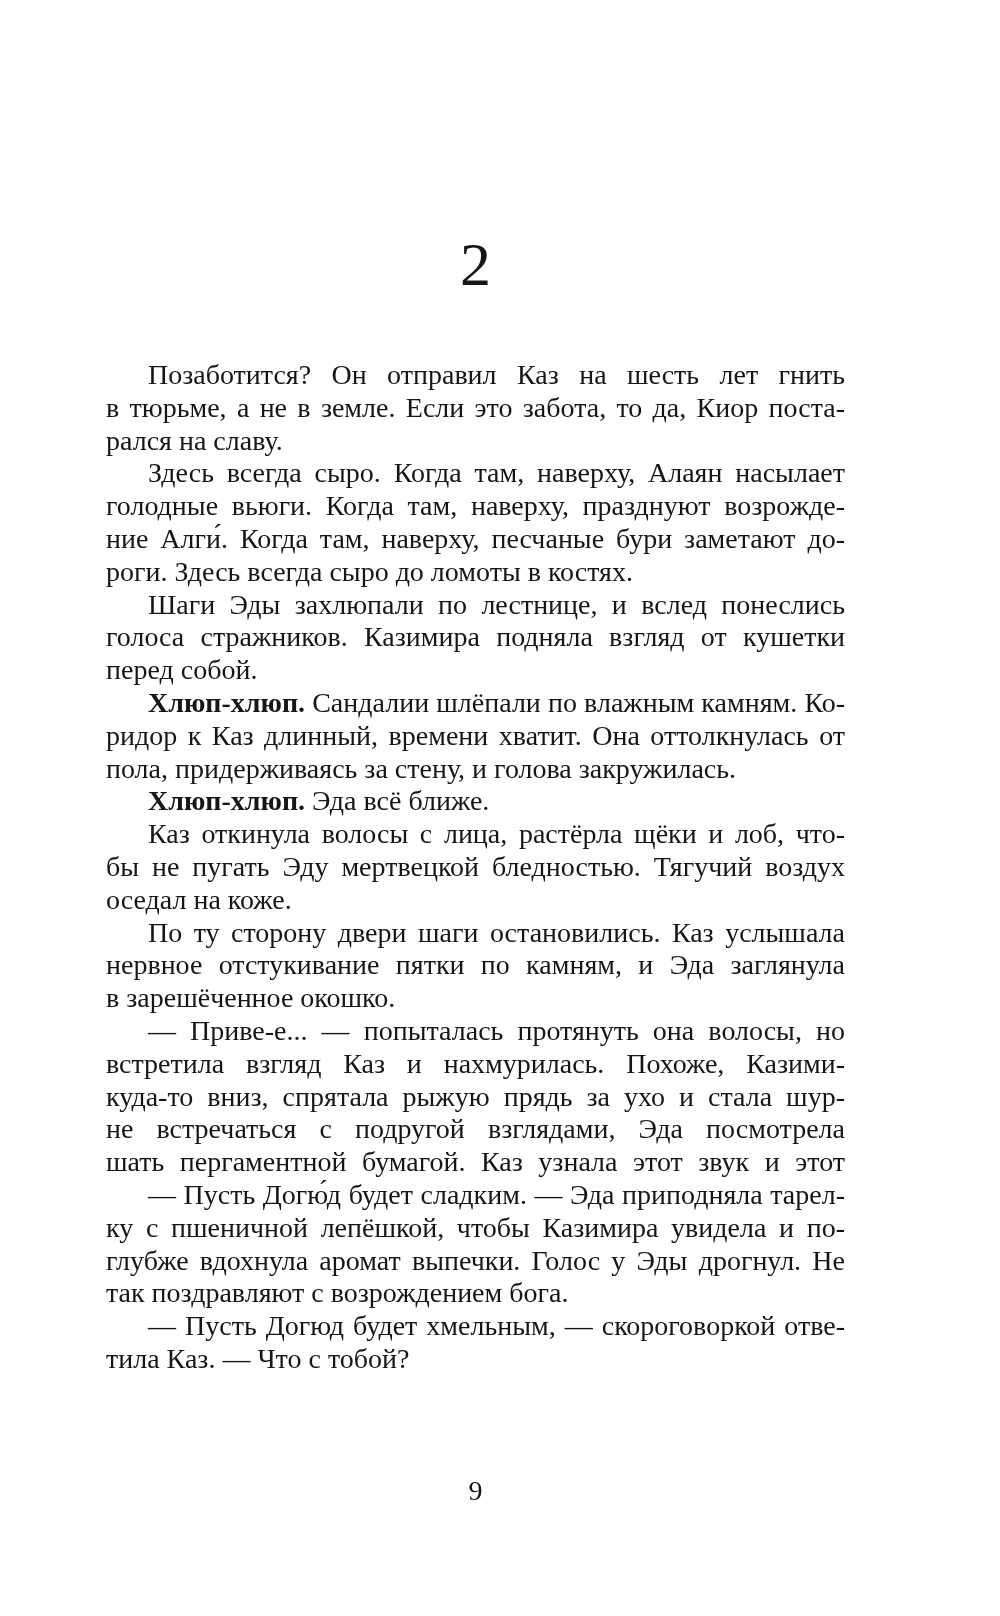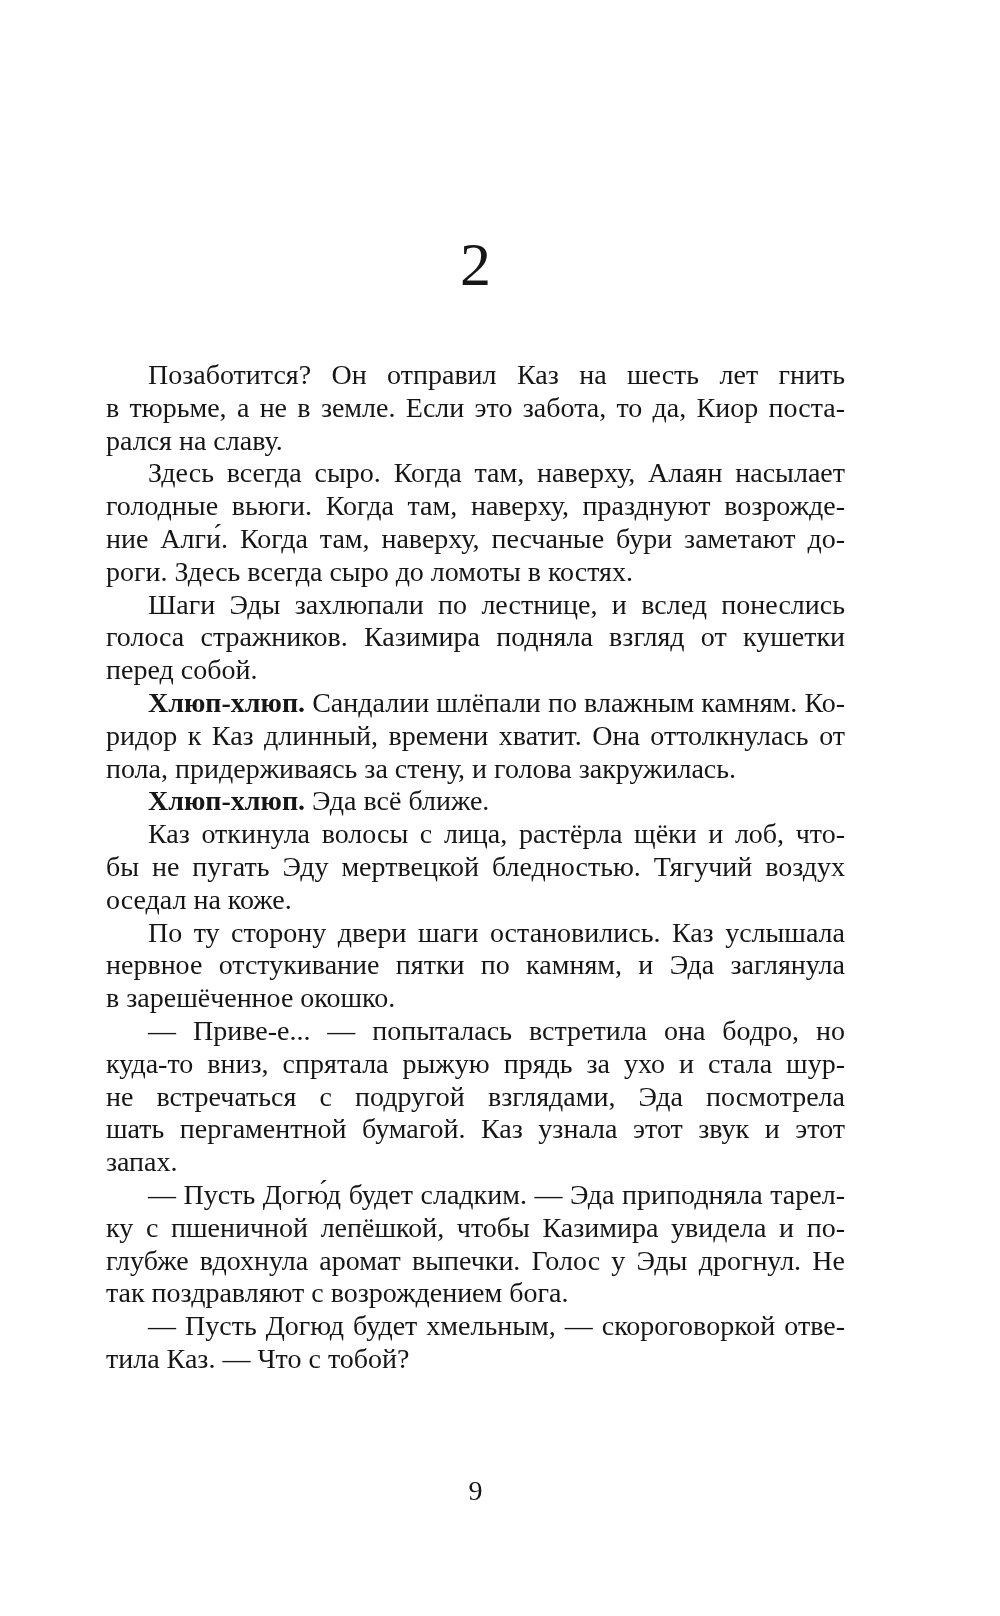--- a/index.html
+++ b/index.html
@@ -79,25 +79,25 @@
       <div class="line first"><b>Хлюп-хлюп.</b> Сандалии шлёпали по влажным камням. Ко-</div>
       <div class="line">ридор к Каз длинный, времени хватит. Она оттолкнулась от</div>
       <div class="line last">пола, придерживаясь за стену, и голова закружилась.</div>
       <div class="line first last"><b>Хлюп-хлюп.</b> Эда всё ближе.</div>
       <div class="line first">Каз откинула волосы с лица, растёрла щёки и лоб, что-</div>
       <div class="line">бы не пугать Эду мертвецкой бледностью. Тягучий воздух</div>
       <div class="line last">оседал на коже.</div>
       <div class="line first">По ту сторону двери шаги остановились. Каз услышала</div>
       <div class="line">нервное отстукивание пятки по камням, и Эда заглянула</div>
       <div class="line last">в зарешёченное окошко.</div>
-      <div class="line first">— Приве-е... — попыталась встретила она бодро, но</div>
+      <div class="line first">— Приве-е... — попыталась протянуть она волосы, но</div>
+      <div class="line">встретила взгляд Каз и нахмурилась. Похоже, Казими-</div>
       <div class="line">куда-то вниз, спрятала рыжую прядь за ухо и стала шур-</div>
       <div class="line">не встречаться с подругой взглядами, Эда посмотрела</div>
       <div class="line">шать пергаментной бумагой. Каз узнала этот звук и этот</div>
-      <div class="line last">запах.</div>
       <div class="line first">— Пусть Догю́д будет сладким. — Эда приподняла тарел-</div>
       <div class="line">ку с пшеничной лепёшкой, чтобы Казимира увидела и по-</div>
       <div class="line">глубже вдохнула аромат выпечки. Голос у Эды дрогнул. Не</div>
       <div class="line last">так поздравляют с возрождением бога.</div>
       <div class="line first">— Пусть Догюд будет хмельным, — скороговоркой отве-</div>
       <div class="line last">тила Каз. — Что с тобой?</div>
     </div>
 
   <div class="page-number">9</div>
 </div>

